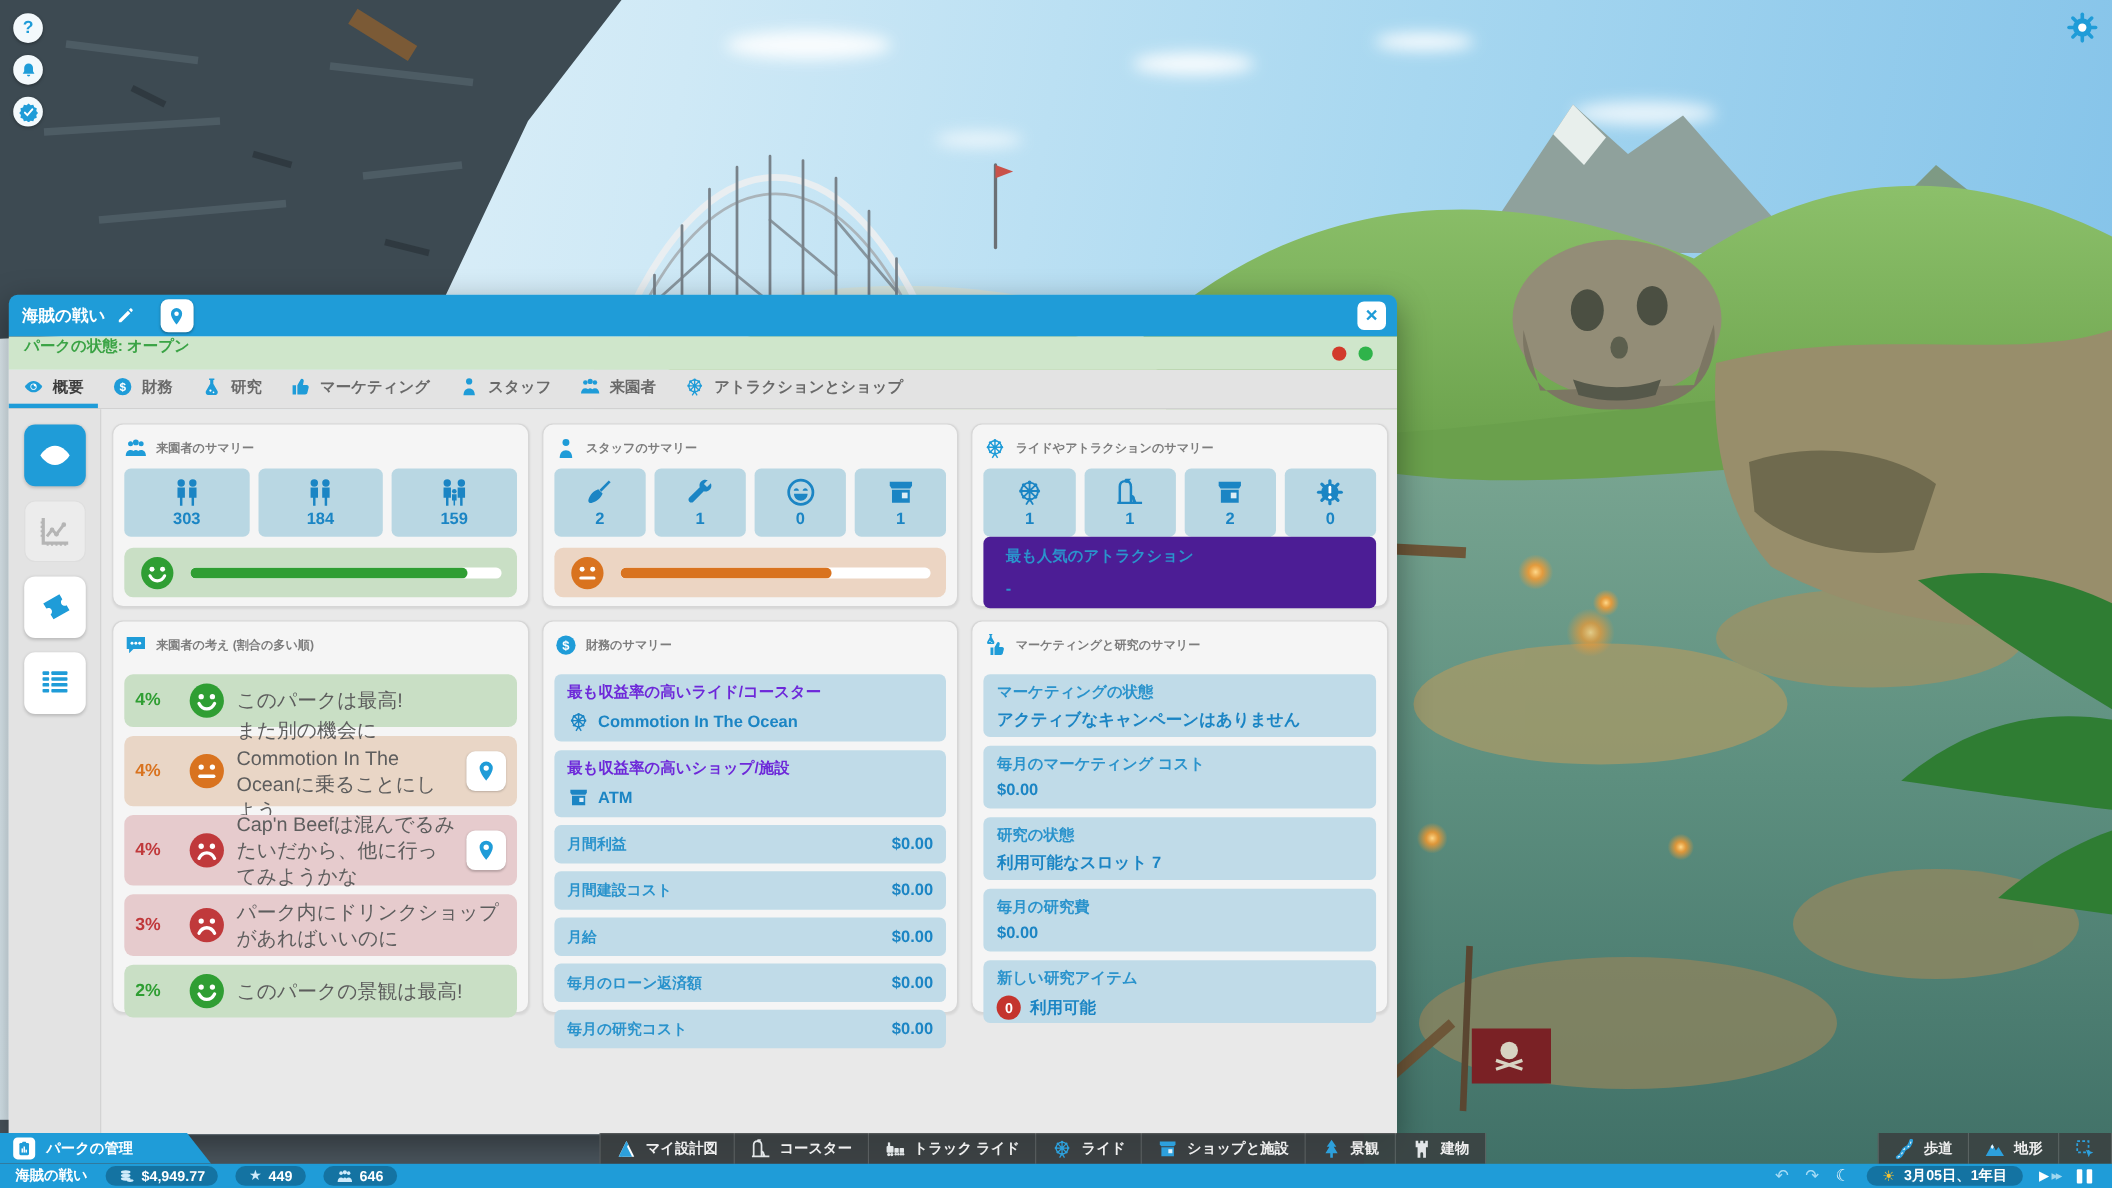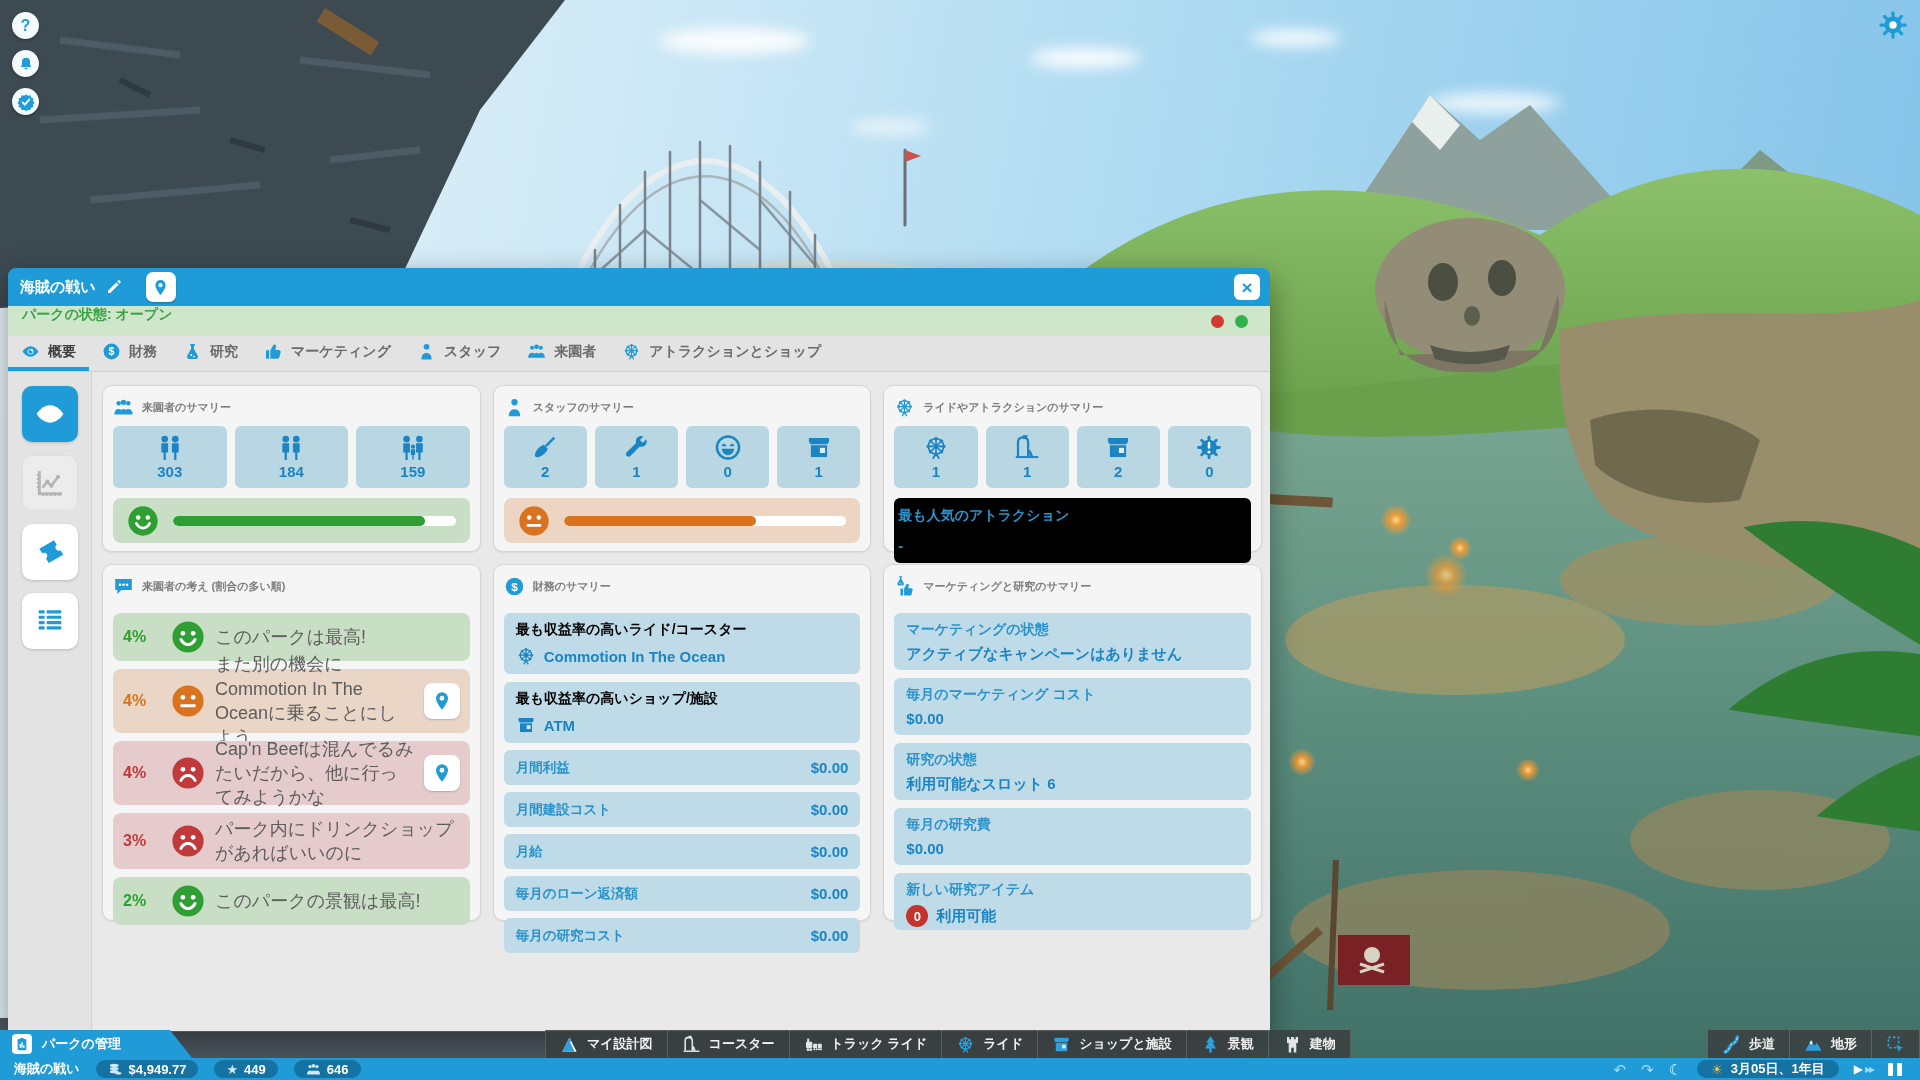--- a/index.html
+++ b/index.html
@@ -67,37 +67,37 @@
   .hbar.good{background:#c9dfc5;}
   .hbar.warn{background:#ecd5c3;}
   .face{width:32px;height:32px;flex:none;}
   .face.good{color:#2f9e33;}
   .face.warn{color:#d9731f;}
   .face.bad{color:#c0393b;}
   .track{flex:1;height:10px;background:#fff;border-radius:5px;overflow:hidden;}
   .fill{height:100%;border-radius:5px;}
   .fill.good{background:#2f9e33;}
   .fill.warn{background:#d9731f;}
-  .popular{margin-top:10px;background:#000000;border-radius:6px;flex:1;padding:9px 4px;margin-bottom:2px;}
+  .popular{background:#4c1d95;border-radius:6px;flex:1;padding:9px 20px;margin-bottom:2px;}
   .popular .l{color:#2a93cc;font-size:14px;font-weight:bold;}
   .popular .v{color:#2a93cc;font-size:15px;font-weight:bold;margin-top:12px;}
   .th{display:flex;align-items:center;gap:10px;border-radius:8px;padding:6px 10px;margin-top:8px;min-height:48px;}
   .th.green{background:#c9dfc5;}
   .th.tan{background:#e9d6c6;min-height:64px;}
   .th.red{background:#e6cbcd;}
   .th.red2{background:#e6cbcd;min-height:64px;}
   .th .pct{width:38px;font-size:16px;font-weight:bold;flex:none;}
   .pct.good{color:#2f9e33;}.pct.warn{color:#d9731f;}.pct.bad{color:#c0393b;}
   .th .face{width:34px;height:34px;}
   .th .tx{flex:1;font-size:18px;font-weight:normal;color:#5d5d5d;line-height:1.35;}
   .pinbtn{width:36px;height:36px;background:#fff;border-radius:8px;display:flex;align-items:center;
     justify-content:center;color:#1f9cd8;box-shadow:0 1px 2px rgba(0,0,0,.2);flex:none;cursor:pointer;}
   .pinbtn .ic{width:20px;height:20px;}
   .fbox{background:#c0dbe8;border-radius:6px;padding:8px 12px;margin-top:8px;}
-  .fbox .l{color:#000000;font-size:14px;font-weight:600;}
+  .fbox .l{color:#6d28d9;font-size:14px;font-weight:600;}
   .fbox .vrow{display:flex;align-items:center;gap:8px;margin-top:7px;color:#1b85c4;}
   .fbox .vrow .v{font-size:15px;font-weight:bold;}
   .frow{background:#c0dbe8;border-radius:6px;height:35px;display:flex;align-items:center;
     justify-content:space-between;padding:16px 12px;margin-top:7px;}
   .frow .l{color:#2a93cc;font-size:13.5px;font-weight:600;}
   .frow .v{color:#1b85c4;font-size:15px;font-weight:bold;}
   .mbox{background:#c0dbe8;border-radius:6px;padding:8px 12px;margin-top:8px;height:57px;}
   .mbox .l{color:#2a93cc;font-size:14px;font-weight:600;}
   .mbox .vrow{display:flex;align-items:center;gap:8px;margin-top:6px;}
   .mbox .v{color:#1b85c4;font-size:15px;font-weight:bold;}
@@ -838,21 +838,21 @@
             </div>
             <div class="mbox">
               <div class="l">毎月のマーケティング コスト</div>
               <div class="vrow">
                   <span class="v">$0.00</span>
                 </div>
             </div>
             <div class="mbox">
               <div class="l">研究の状態</div>
               <div class="vrow">
-                  <span class="v">利用可能なスロット 6</span>
+                  <span class="v">利用可能なスロット 7</span>
                 </div>
             </div>
             <div class="mbox">
               <div class="l">毎月の研究費</div>
               <div class="vrow">
                   <span class="v">$0.00</span>
                 </div>
             </div>
             <div class="mbox">
               <div class="l">新しい研究アイテム</div>

